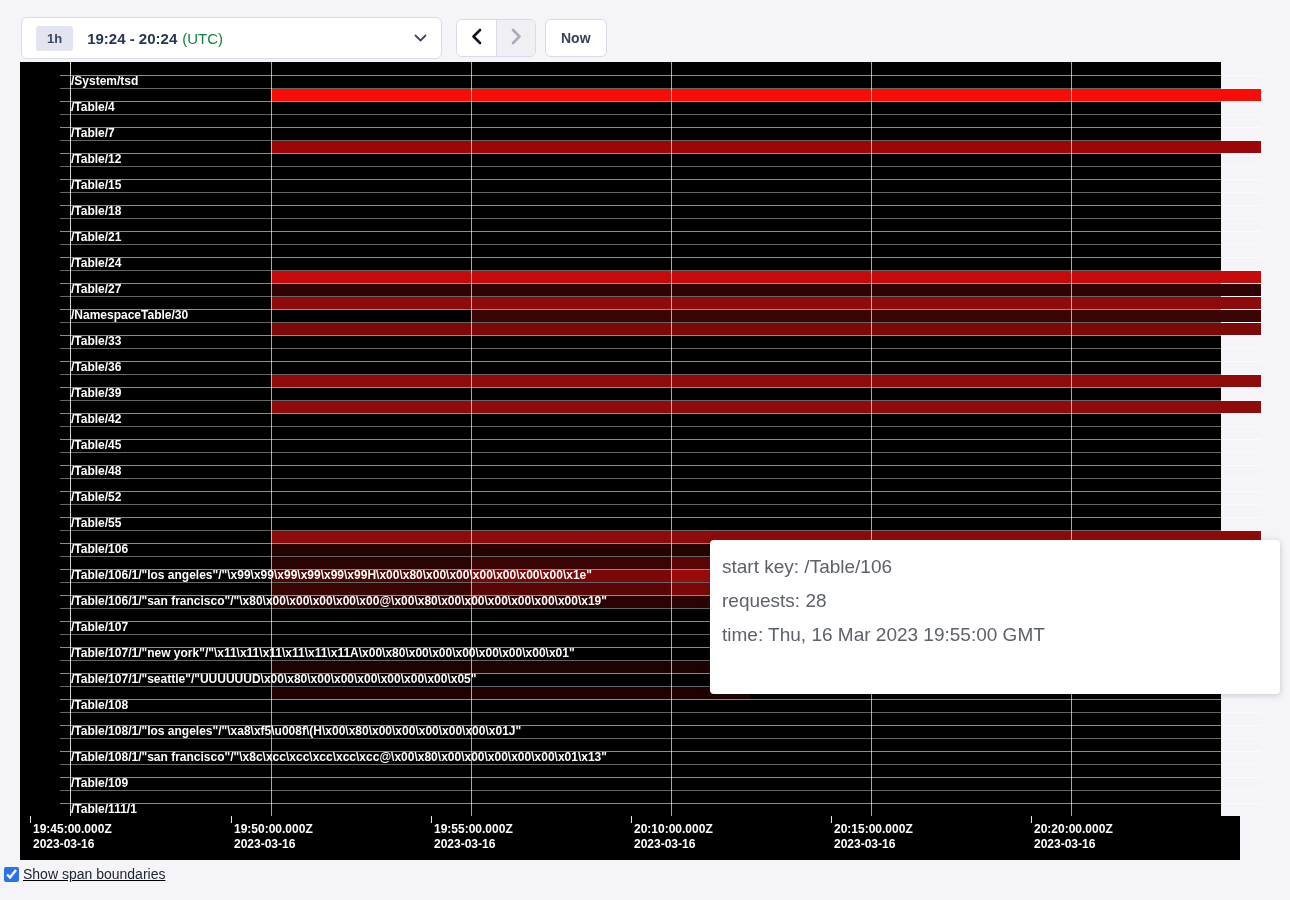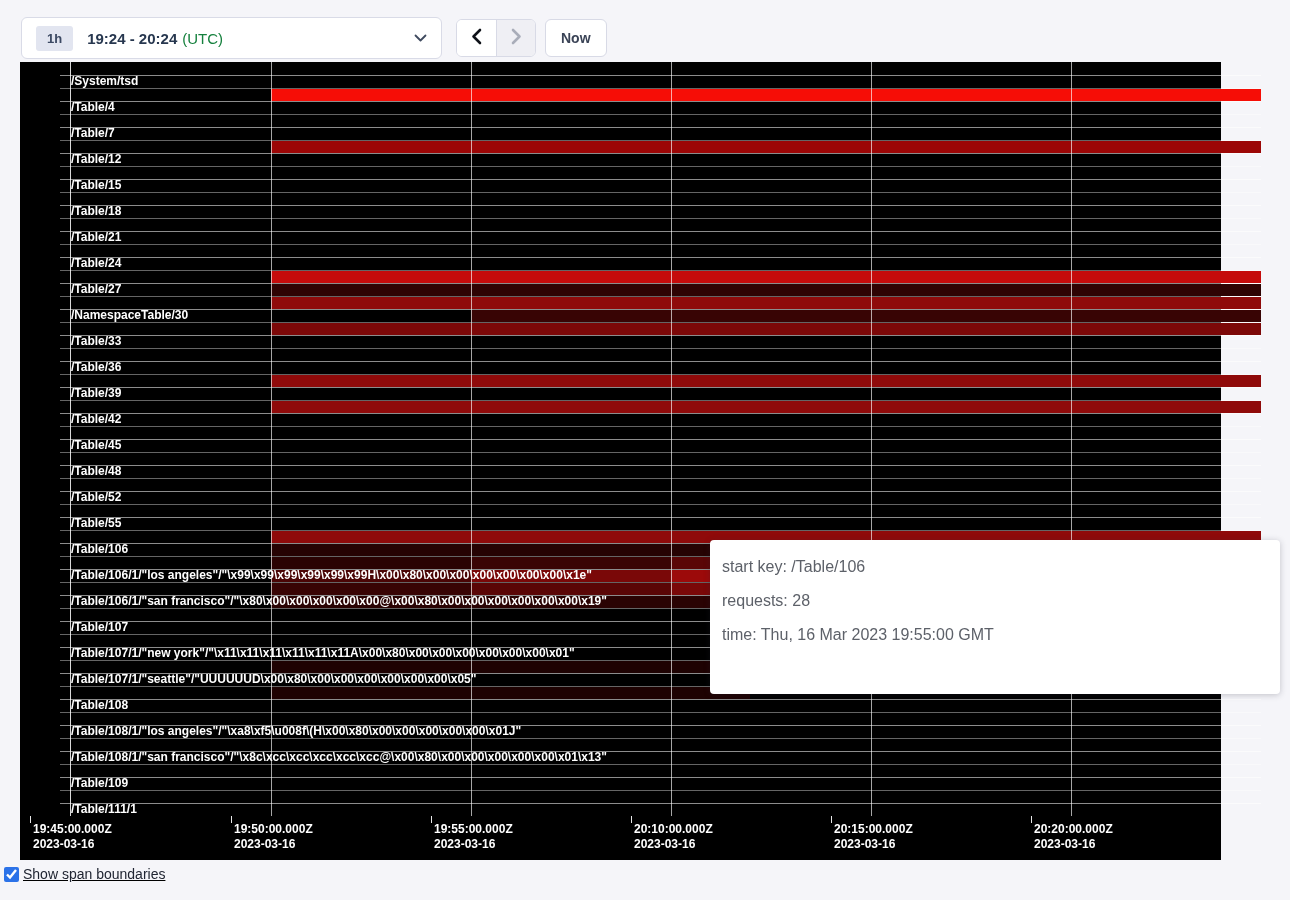--- a/index.html
+++ b/index.html
@@ -46,35 +46,35 @@
   }
   #hm-rows{position:absolute;left:0;top:0;width:1201px;height:754px;overflow:hidden;margin-left:40px;}
   .h-line{position:absolute;left:0;width:100%;height:1px;background:rgba(255,255,255,0.55);}
   .v-line{position:absolute;top:0;height:754px;width:1px;background:rgba(255,255,255,0.65);}
   .v-line.first{background:rgba(255,255,255,0.85);}
   .band{position:absolute;height:12px;}
   .row-label{
     position:absolute;left:11px;height:13px;line-height:13px;
     color:#ffffff;font-size:12px;font-weight:700;white-space:nowrap;
   }
-  #hm-axis{position:absolute;left:0;top:754px;width:1201px;height:44px;background:#000;}
+  #hm-axis{position:absolute;left:0;top:754px;width:1201px;height:44px;background:#000;padding-left:19px;}
   .tick-mark{position:absolute;top:0;width:1px;height:7px;background:rgba(255,255,255,0.9);}
   .axis-label{
     position:absolute;top:6px;color:#ffffff;font-size:12px;font-weight:700;
     line-height:15px;white-space:nowrap;
   }
   
   #hover-tooltip{
     position:absolute;left:710px;top:540px;width:570px;height:154px;
     background:#ffffff;border-radius:4px;box-sizing:border-box;
     box-shadow:0 1px 6px rgba(40,40,60,0.25);
     padding:10px 12px;z-index:10;
   }
   .tooltip-line{
-    font-size:16px;color:#5d6169;line-height:34px;white-space:nowrap;
+    font-size:19px;color:#5d6169;line-height:34px;white-space:nowrap;
   }
   
   #footer{position:absolute;left:4px;top:866px;display:flex;align-items:center;text-decoration:underline;}
   #span-checkbox{width:15px;height:15px;accent-color:#2b72e8;margin:0;cursor:pointer;}
   #span-checkbox-label{font-size:14px;color:#202532;margin-left:4px;}
 </style>
 </head>
 <body>
 
 <div class="range-select">

